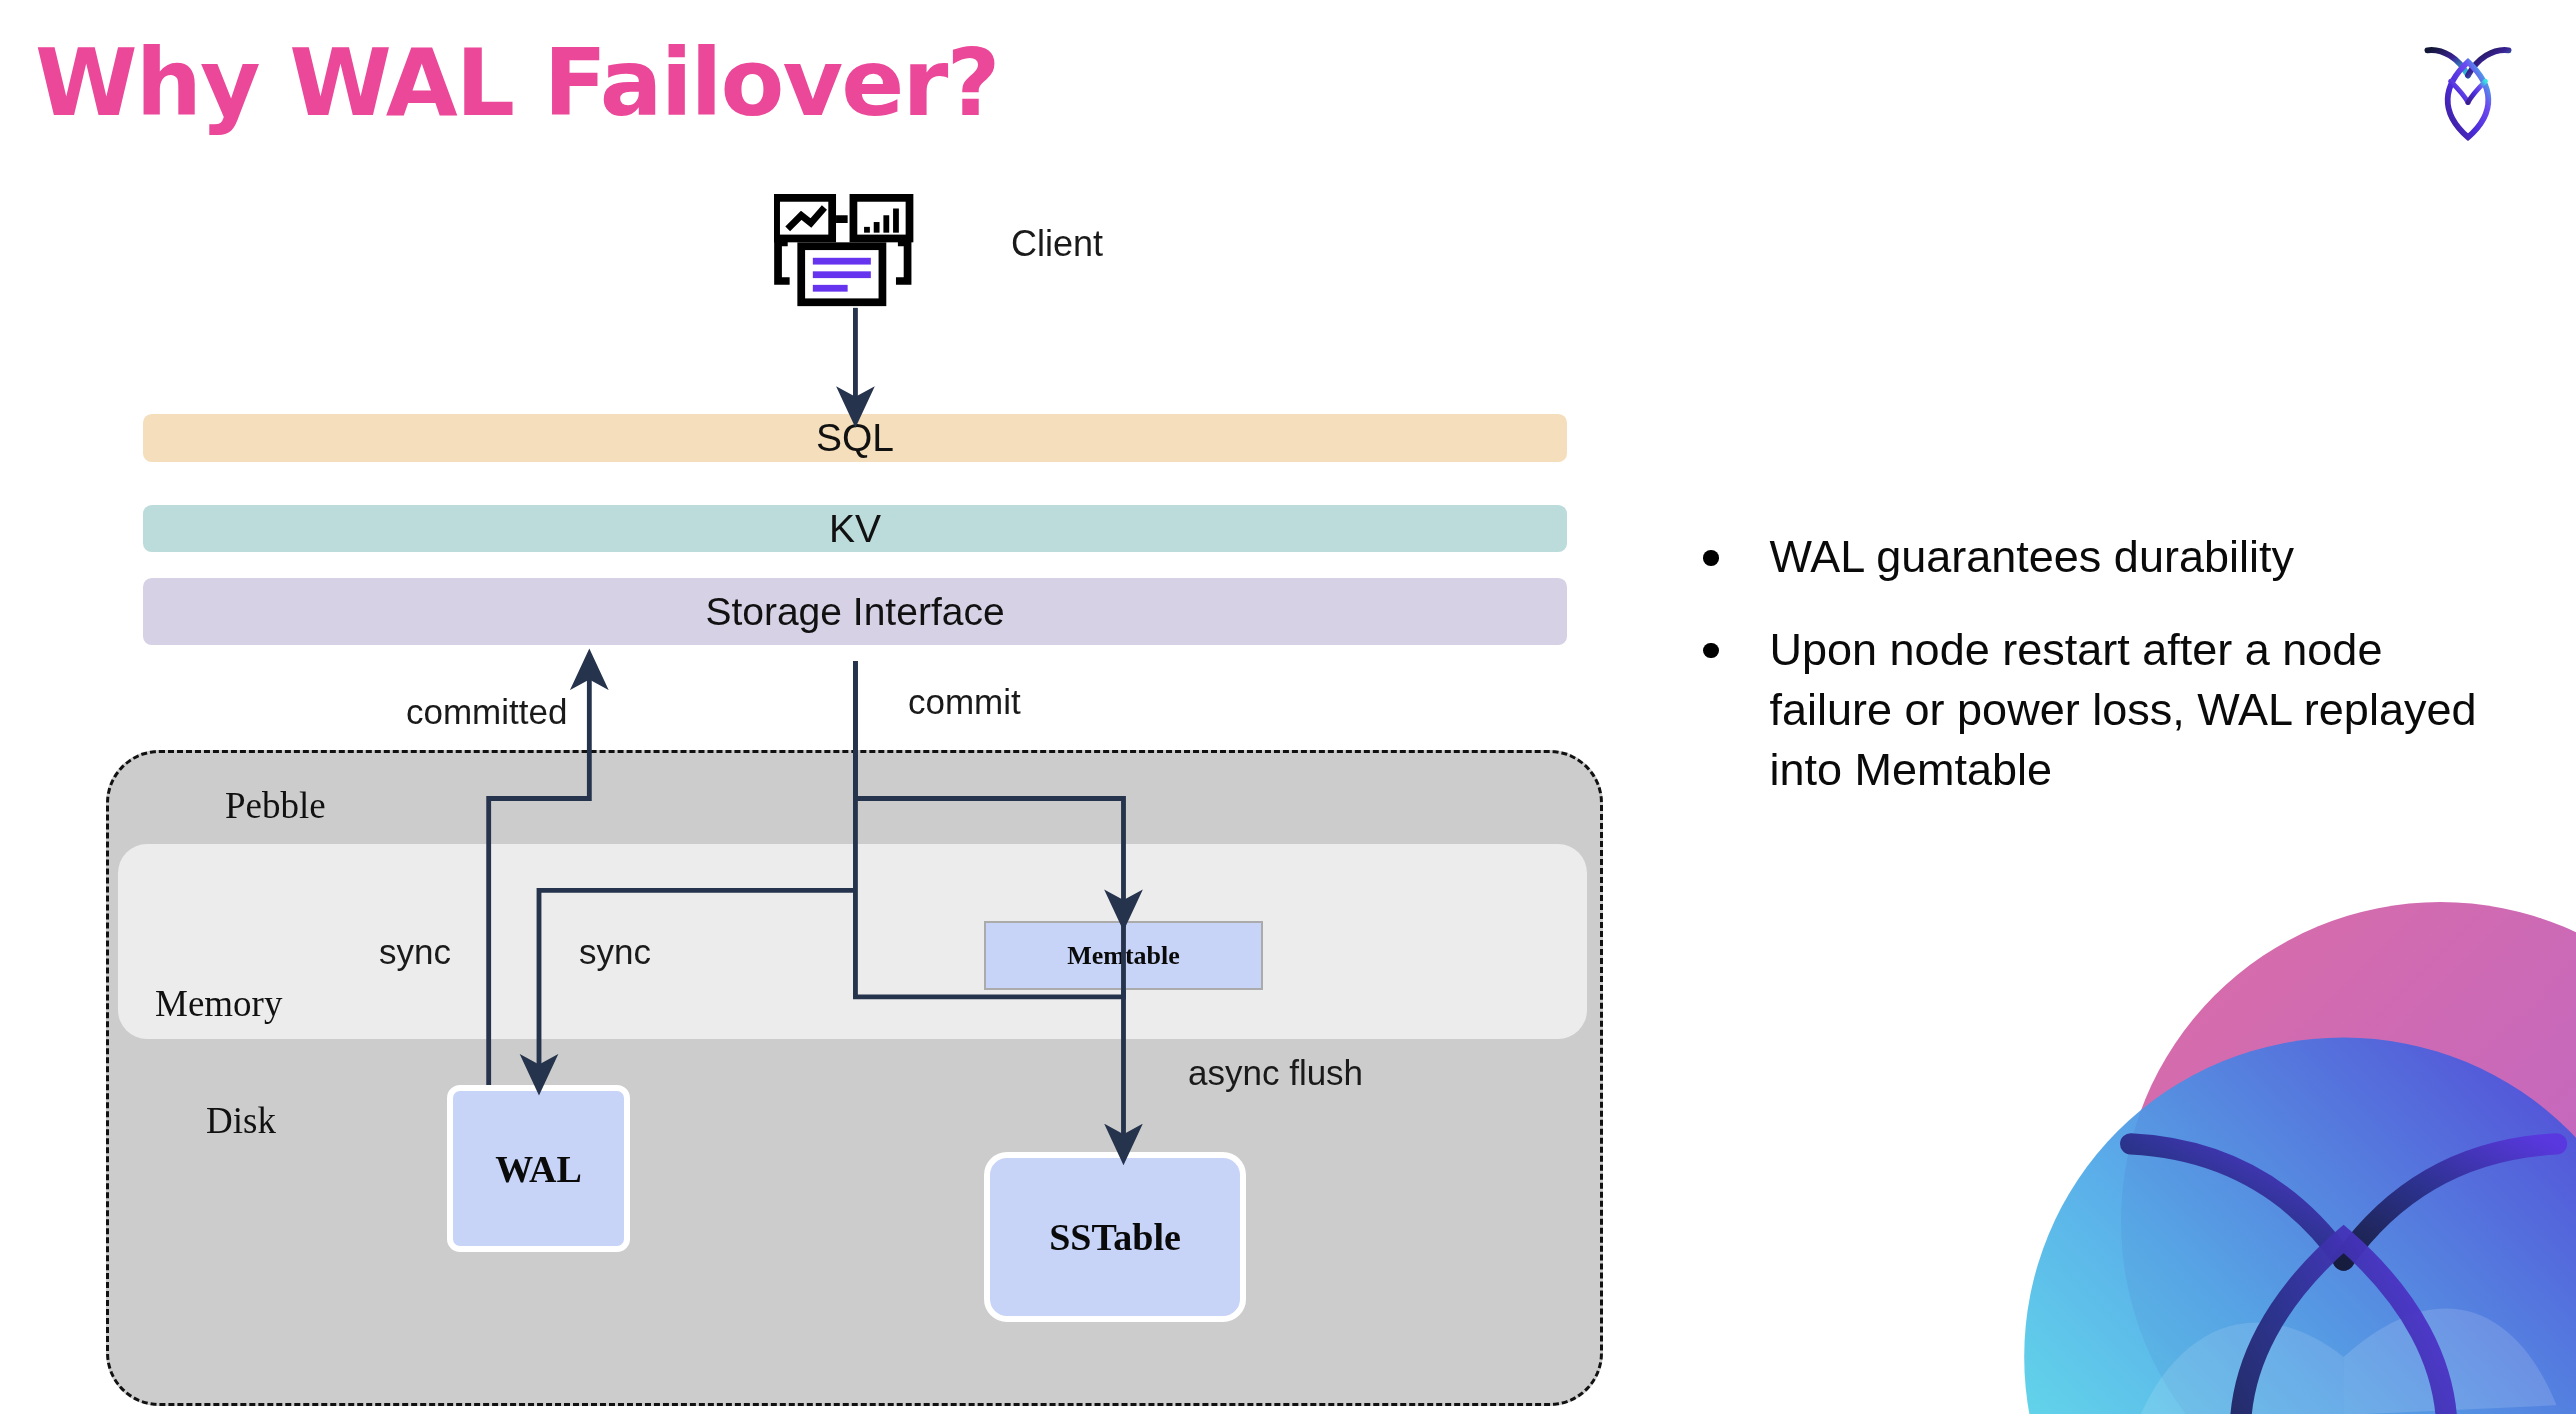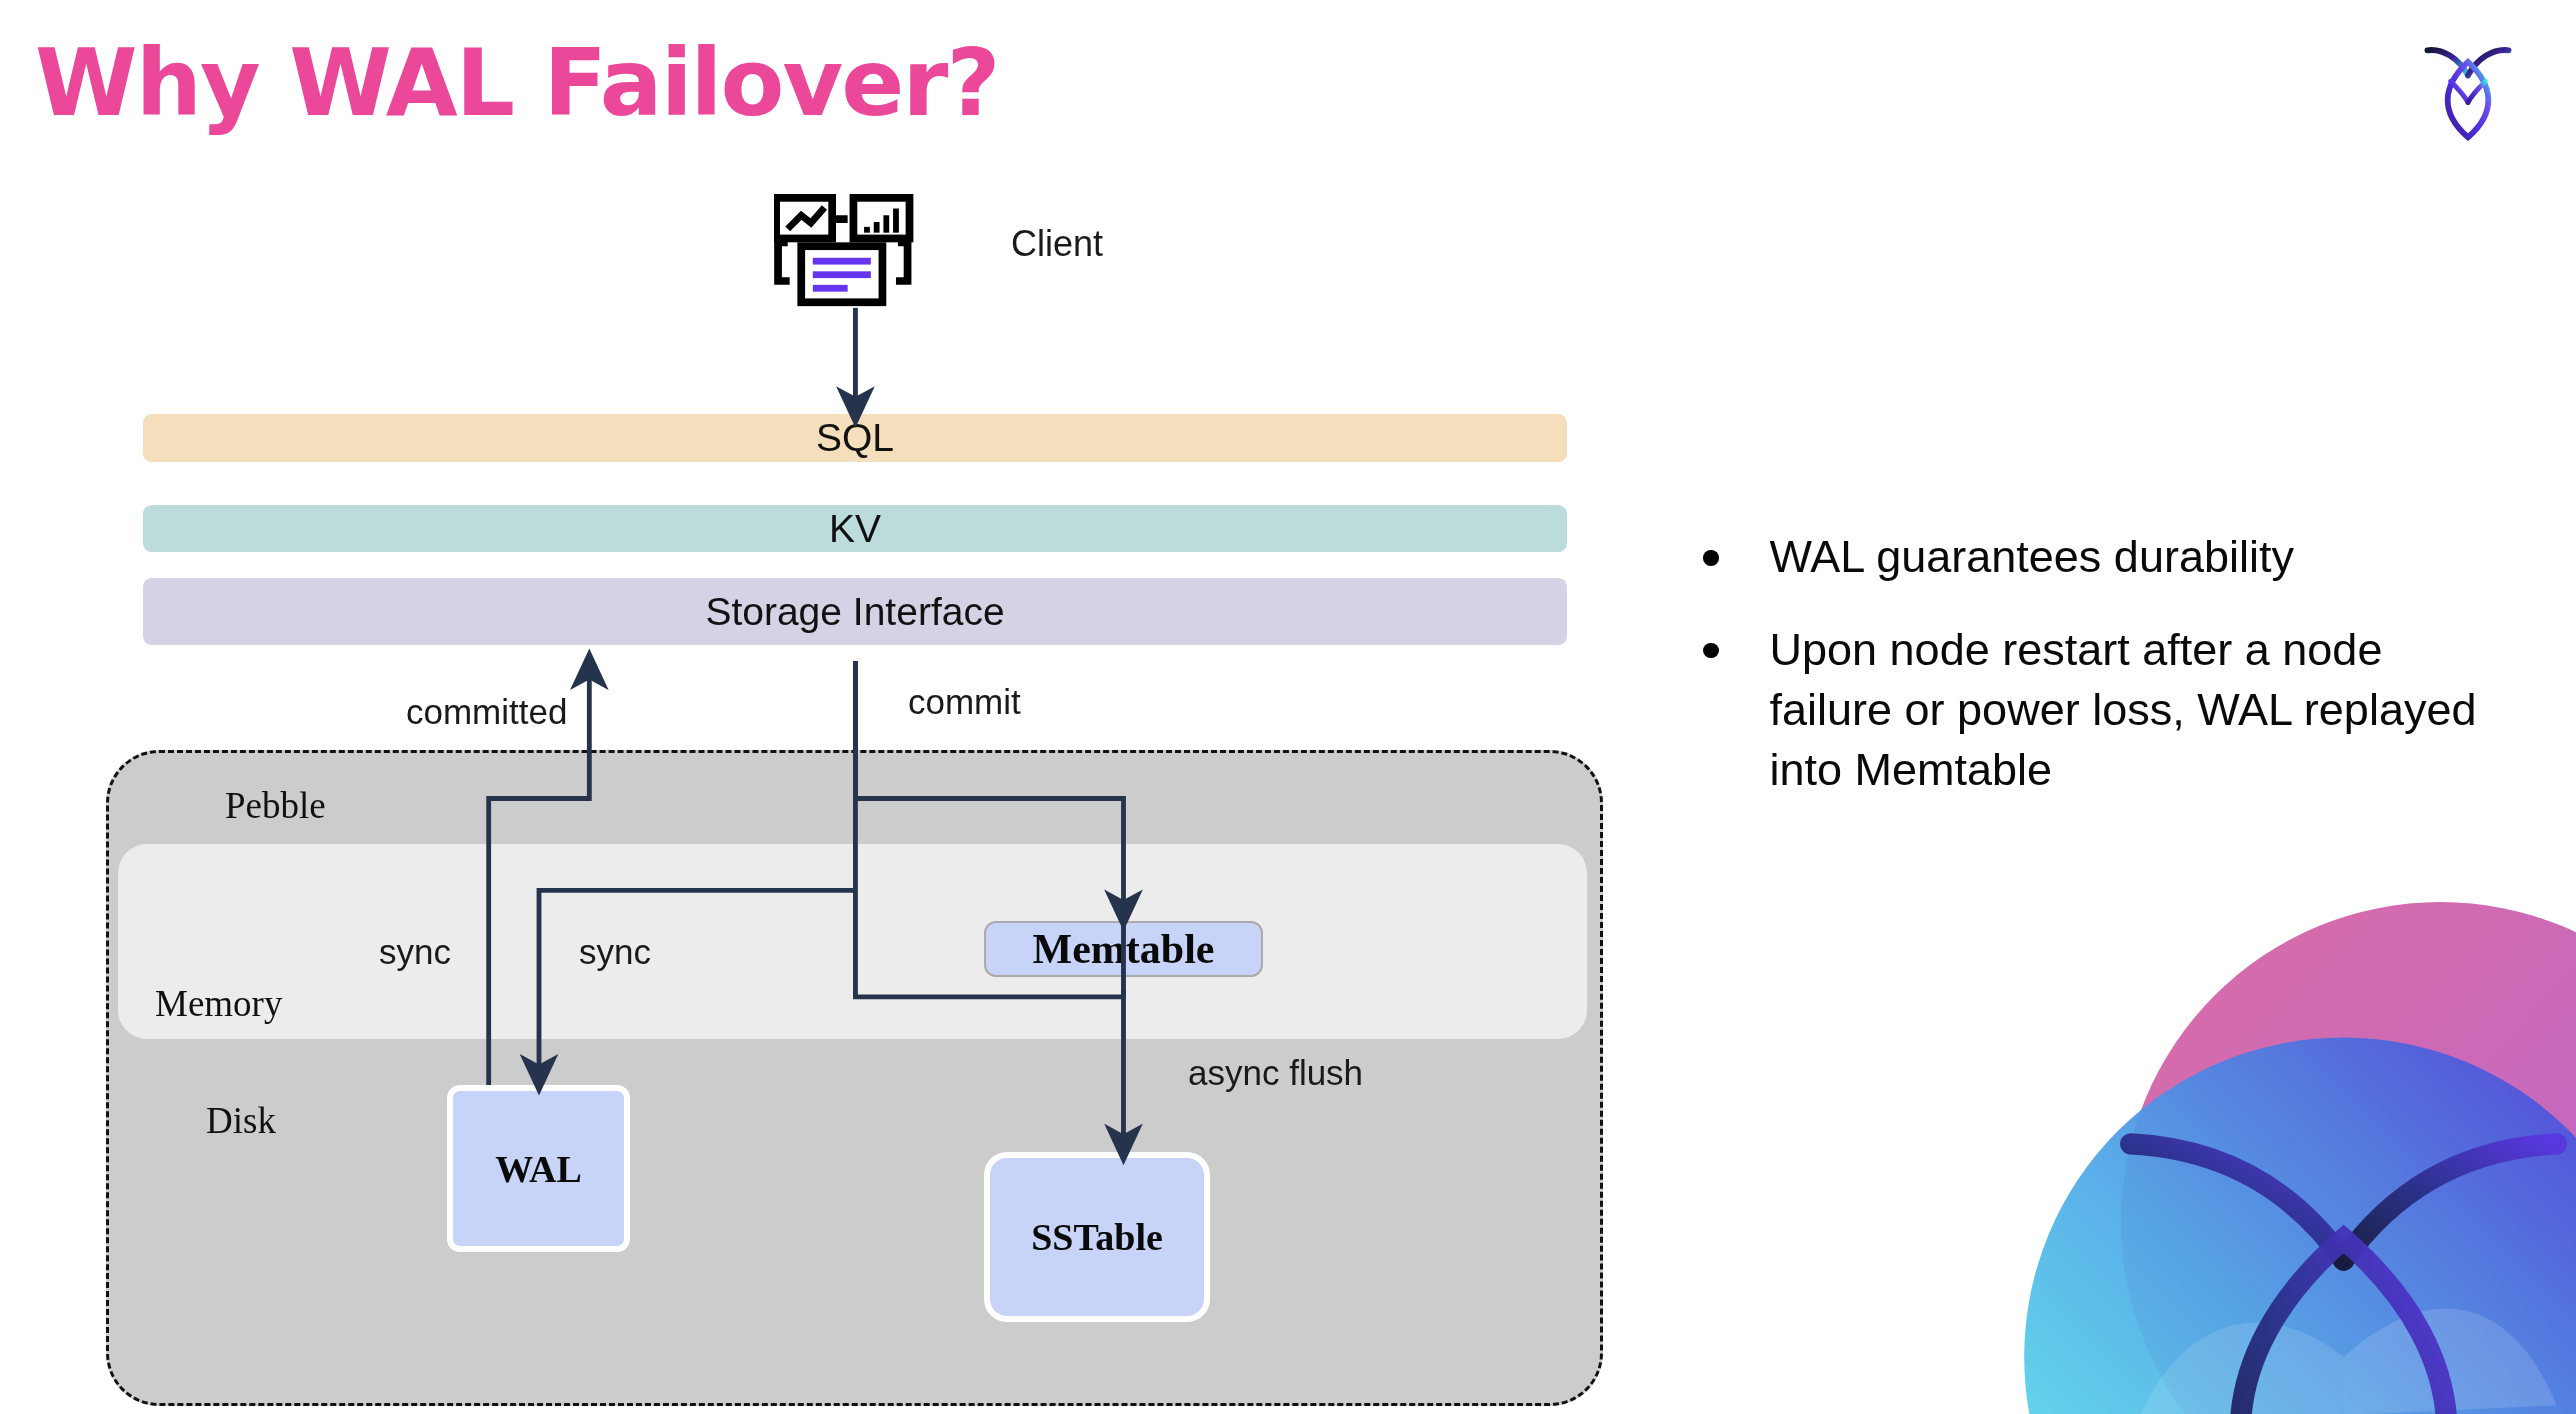--- a/index.html
+++ b/index.html
@@ -136,33 +136,33 @@
     background: #C7D4F8;
     display: flex;
     align-items: center;
     justify-content: center;
     font-family: "Liberation Serif", serif;
     font-weight: bold;
     color: #0a0a0a;
     box-sizing: border-box;
   }
   #box-memtable {
-    left: 984px; top: 921px; width: 279px; height: 56px;
+    left: 984px; top: 921px; width: 279px; height: 69px;
     border: 2.9px solid #ABABAB;
-    border-radius: 12px;
-    font-size: 42px;
+    border-radius: 0;
+    font-size: 26px;
   }
   #box-wal {
     left: 447px; top: 1085px; width: 183px; height: 167px;
     border: 6.8px solid #ffffff;
     border-radius: 13px;
     font-size: 38px;
   }
   #box-sstable {
-    left: 984px; top: 1152px; width: 226px; height: 170px;
+    left: 984px; top: 1152px; width: 262px; height: 170px;
     border: 6.8px solid #ffffff;
     border-radius: 23px;
     font-size: 38px;
   }
 
   
   #connectors {
     position: absolute;
     left: 0; top: 0;
     width: 2576px; height: 1415px;

